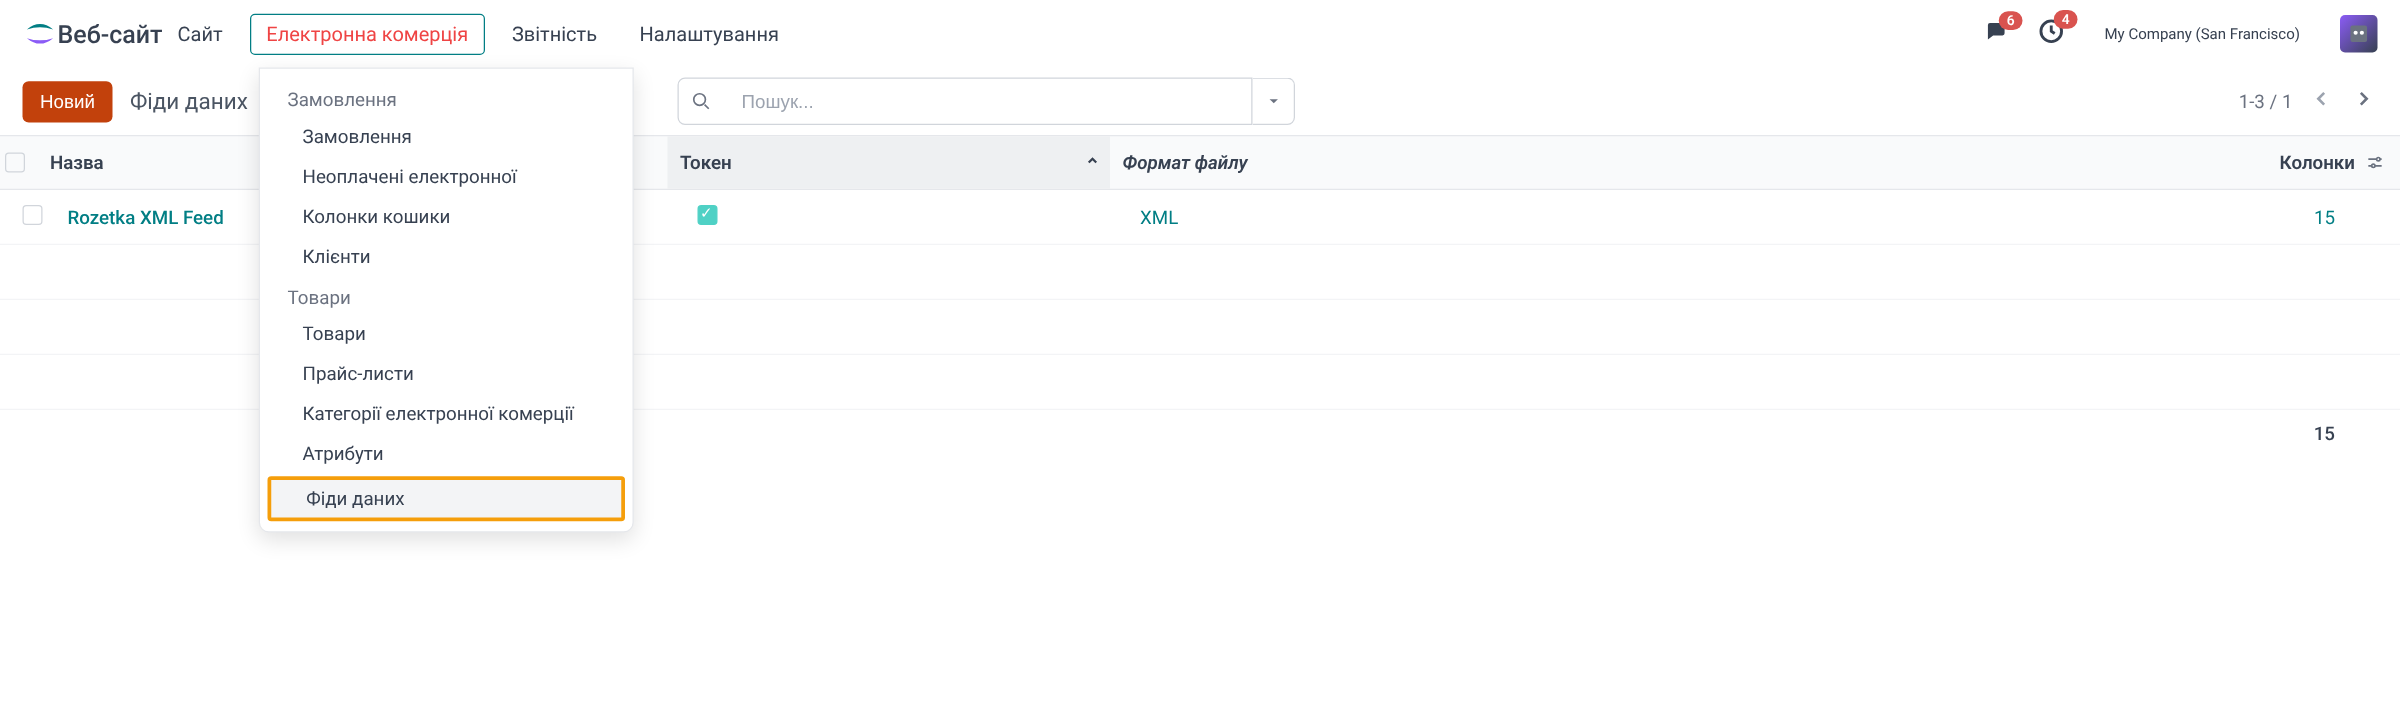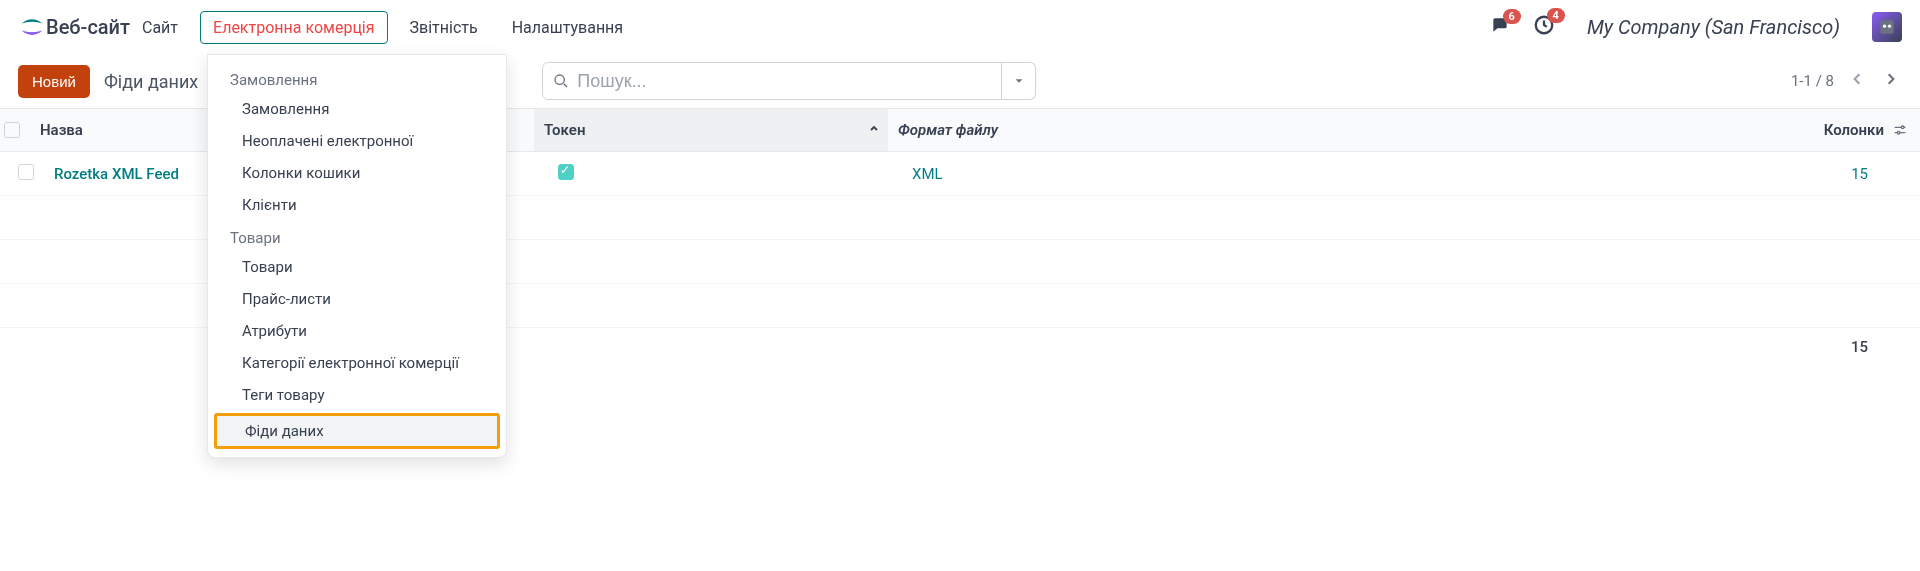--- a/index.html
+++ b/index.html
@@ -9,29 +9,29 @@
   .logo { width: 28px; height: 28px; position: relative; }
   .logo-svg { width: 28px; height: 28px; }
   .brand { font-size: 20px; font-weight: 500; color: #374151; }
   .nav { display: flex; align-items: center; gap: 10px; }
   .nav-item { padding: 6px 12px; color: #374151; cursor: pointer; font-size: 16px; border-radius: 4px; }
   .nav-item.active { border: 1.5px solid #017e84; color: #ef4444; }
   .spacer { flex: 1; }
   .icon-group { display: flex; align-items: center; gap: 22px; }
   .icon-wrap { position: relative; cursor: pointer; }
   .badge { position: absolute; top: -6px; right: -10px; background: #d9534f; color: #fff; font-size: 11px; border-radius: 10px; padding: 1px 6px; font-weight: 600; }
-  .company { font-size: 20px; color: #374151; margin-left: 10px; font-style: italic; }
+  .company { font-size: 12px; color: #374151; margin-left: 10px; }
   .avatar { width: 30px; height: 30px; border-radius: 4px; background: linear-gradient(135deg,#8b5cf6,#374151); margin-left: 10px; display:flex; align-items:center; justify-content:center; }
   
   .subbar { display: flex; align-items: center; padding: 8px 18px; gap: 14px; }
   .btn-new { background: #c2410c; color: #fff; border: none; padding: 8px 14px; border-radius: 5px; font-size: 15px; font-weight: 500; cursor: pointer; }
   .breadcrumb-title { font-size: 18px; color: #4b5563; }
   .search-wrap { margin-left: auto; display: flex; align-items: center; position: relative; }
   .search-box { display: flex; align-items: center; border: 1px solid #d1d5db; border-radius: 6px 0 0 6px; padding: 6px 10px; width: 460px; height: 38px; }
-  .search-input { border: none; outline: none; font-size: 18px; flex: 1; margin-left: 8px; color: #14532d; }
+  .search-input { border: none; outline: none; font-size: 15px; flex: 1; margin-left: 24px; color: #14532d; }
   .search-input::placeholder { color: #9ca3af; }
   .search-drop { border: 1px solid #d1d5db; border-left: none; border-radius: 0 6px 6px 0; height: 38px; width: 34px; display: flex; align-items: center; justify-content: center; cursor: pointer; }
   .pager-wrap { margin-left: auto; display: flex; align-items: center; gap: 12px; }
   .pager-text { color: #6b7280; font-size: 15px; }
   .pager-arrow { color: #9ca3af; cursor: pointer; padding: 4px; }
   
   .table-header { display: flex; align-items: center; border-top: 1px solid #e5e7eb; border-bottom: 1px solid #e5e7eb; background: #f9fafb; height: 44px; padding: 0 4px; }
   .th { font-size: 15px; font-weight: 600; color: #374151; display: flex; align-items: center; gap: 6px; }
   .th-check { width: 36px; }
   .th-name { width: 494px; }
@@ -117,21 +117,21 @@
         </svg>
       <input class="search-input" placeholder="Пошук..." style="">
     </div>
     <div class="search-drop">
       <svg width="10" height="10" viewBox="0 0 12 12" fill="#6b7280">
           <path d="M2 4l4 4 4-4z"></path>
         </svg>
     </div>
   </div>
   <div class="pager-wrap">
-    <span class="pager-text">1-1 / 8</span>
+    <span class="pager-text">1-3 / 1</span>
     <span class="pager-arrow">
       <svg width="14" height="14" viewBox="0 0 12 12" fill="none" stroke="#9ca3af" stroke-width="1.8">
           <path d="M8 2L4 6l4 4"></path>
         </svg>
     </span>
     <span class="pager-arrow">
       <svg width="14" height="14" viewBox="0 0 12 12" fill="none" stroke="#6b7280" stroke-width="1.8">
           <path d="M4 2l4 4-4 4"></path>
         </svg>
     </span>
@@ -184,17 +184,16 @@
 
 <div class="dropdown">
   <div class="dropdown-section">Замовлення</div>
   <div class="dropdown-item">Замовлення</div>
   <div class="dropdown-item">Неоплачені електронної</div>
   <div class="dropdown-item">Колонки кошики</div>
   <div class="dropdown-item">Клієнти</div>
   <div class="dropdown-section">Товари</div>
   <div class="dropdown-item">Товари</div>
   <div class="dropdown-item">Прайс-листи</div>
+  <div class="dropdown-item">Категорії електронної комерції</div>
   <div class="dropdown-item">Атрибути</div>
-  <div class="dropdown-item">Категорії електронної комерції</div>
-  <div class="dropdown-item">Теги товару</div>
   <div class="dropdown-item highlighted">Фіди даних</div>
 </div>
 
 </body></html>

